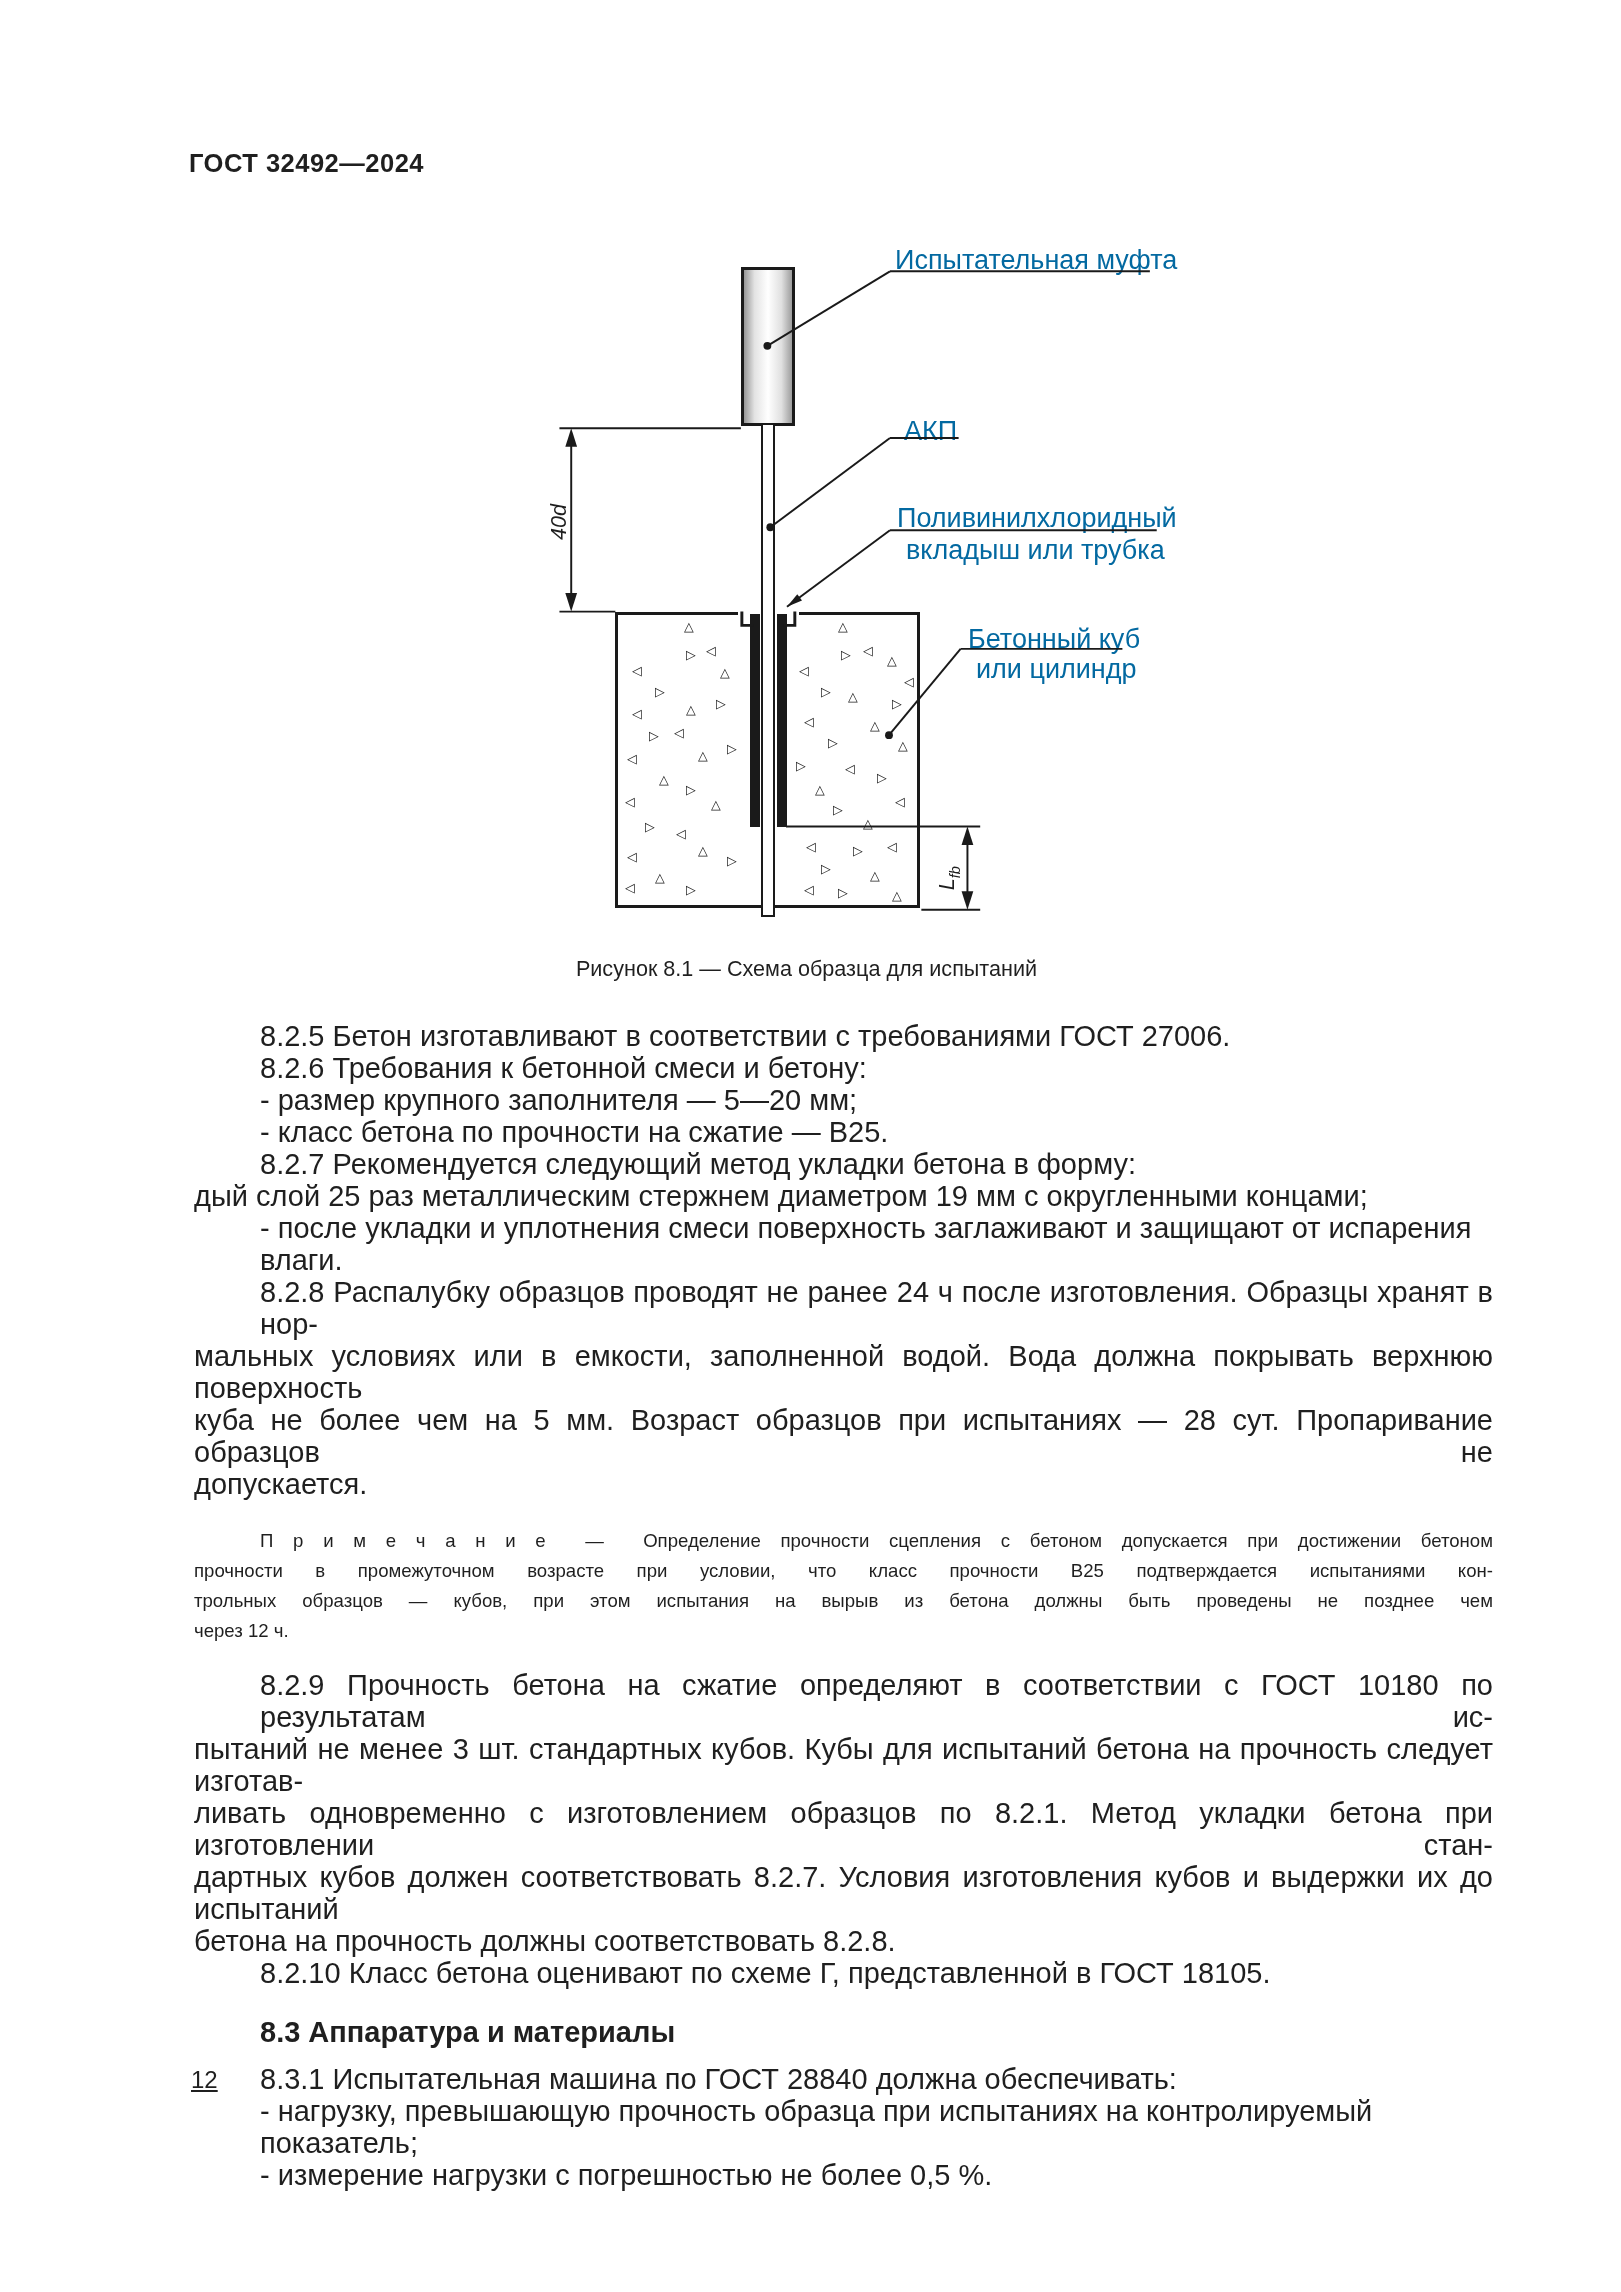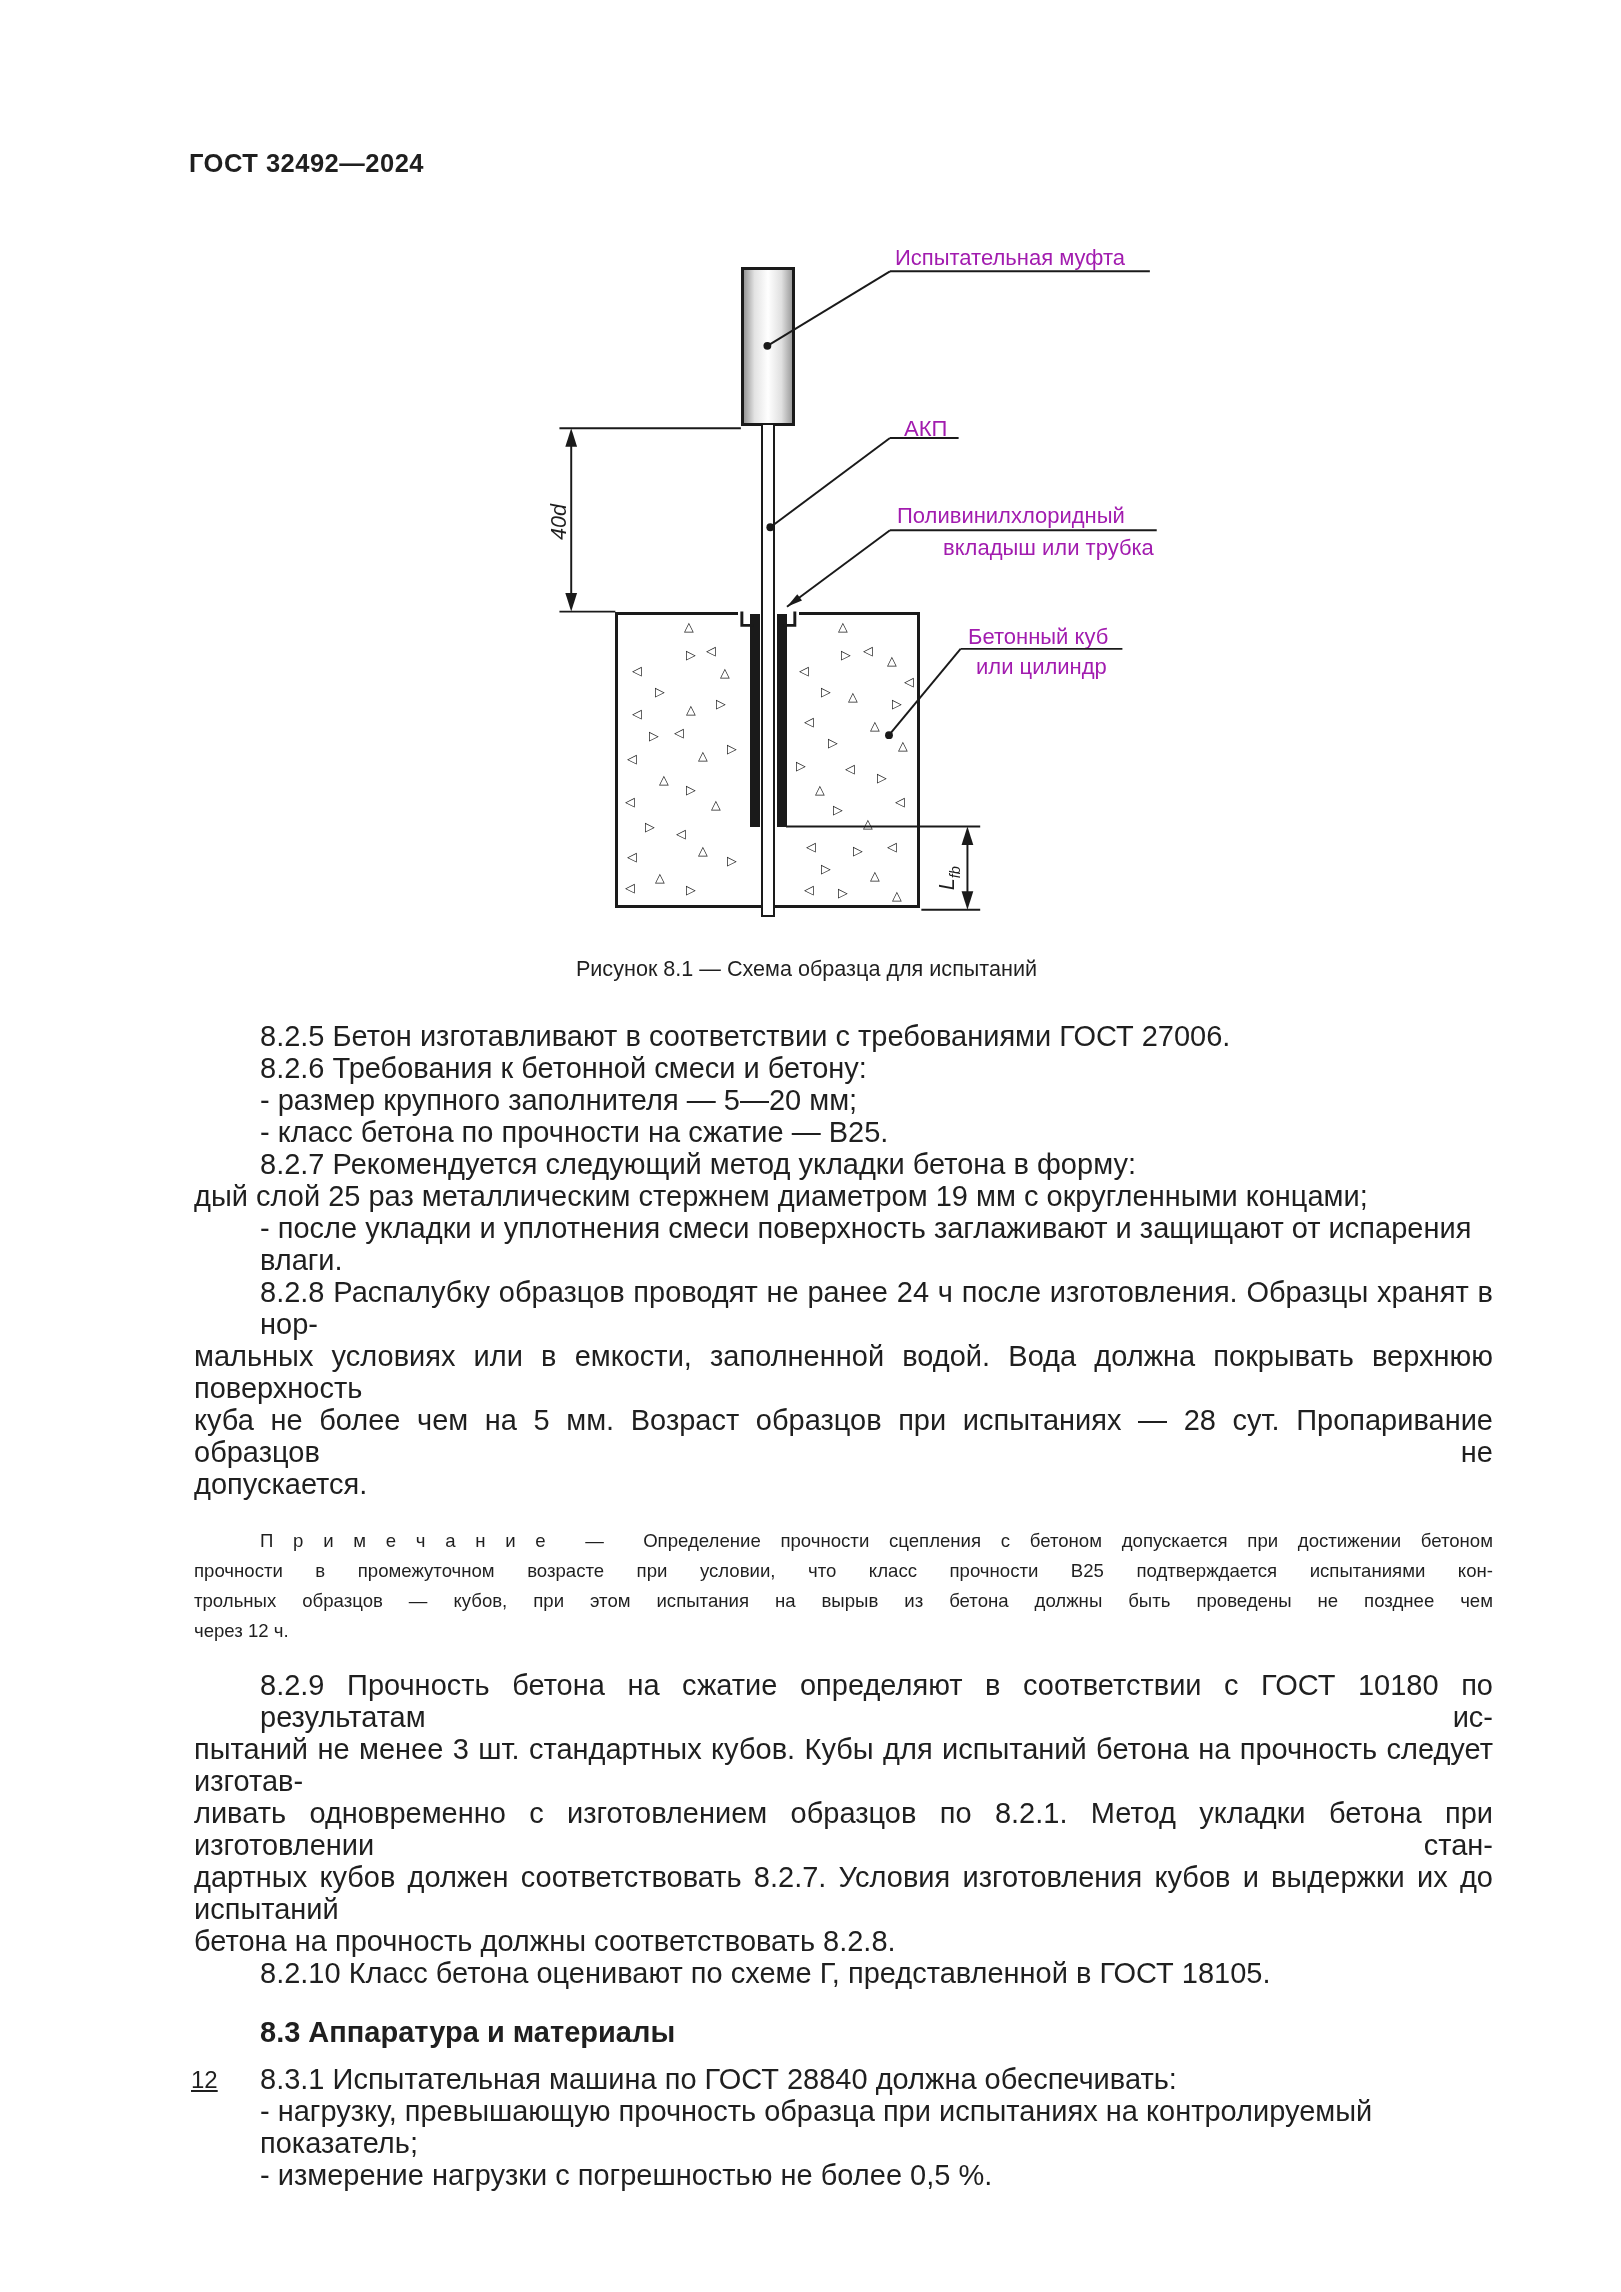--- a/index.html
+++ b/index.html
@@ -13,21 +13,21 @@
           border:3.9px solid #1a1a1a;
           background:linear-gradient(to right,#969696 0%,#e3e3e3 22%,#ffffff 50%,#e0e0e0 78%,#9d9d9d 100%);}
   .rod{position:absolute;left:761px;top:425px;width:9.8px;height:490px;background:#ffffff;
        border-left:2.9px solid #1a1a1a;border-right:2.9px solid #1a1a1a;border-bottom:2.9px solid #1a1a1a;z-index:4;}
   .cube{position:absolute;left:615px;top:612px;width:299px;height:290px;
         border:3.9px solid #1a1a1a;background:#ffffff;z-index:1;}
   .notch-erase{position:absolute;left:738px;top:608px;width:61px;height:11.8px;background:#ffffff;z-index:2;}
   .pvc-bar{position:absolute;top:614px;width:9.8px;height:213px;background:#1a1a1a;z-index:5;}
   .pvc-left{left:750px;} .pvc-right{left:777px;}
   .tri{position:absolute;font-size:12.7px;line-height:12.7px;color:#1a1a1a;z-index:3;}
-  .fig-label{position:absolute;font-size:22px;color:#a21caf;white-space:nowrap;z-index:6;}
+  .fig-label{position:absolute;font-size:27px;color:#0369a1;white-space:nowrap;z-index:6;}
   .dim-rot{position:absolute;font-size:21.6px;font-style:italic;white-space:nowrap;
            transform:rotate(-90deg);transform-origin:center center;z-index:6;}
   .dim-rot sub{font-size:14.7px;}
   .fig-caption{position:absolute;left:157px;top:956px;width:1299px;text-align:center;font-size:21.6px;}
   #fig-svg{position:absolute;left:529px;top:235px;z-index:6;}
   
   #text-flow{position:absolute;left:194px;top:1020px;width:1299px;}
   .line{font-size:29px;line-height:32px;white-space:pre-wrap;}
   .line.note{font-size:18.6px;line-height:30px;}
   .line.heading{font-weight:bold;}
@@ -46,21 +46,21 @@
     <div class="cube"></div>
     <div class="notch-erase"></div>
     <div class="rod"></div>
     <div class="pvc-bar pvc-left"></div>
     <div class="pvc-bar pvc-right"></div>
     <div class="sleeve"></div>
 
     <div class="fig-label" style="left:895px;top:245px;">Испытательная муфта</div>
     <div class="fig-label" style="left:904px;top:416px;">АКП</div>
     <div class="fig-label" style="left:897px;top:503px;">Поливинилхлоридный</div>
-    <div class="fig-label" style="left:943px;top:535px;">вкладыш или трубка</div>
+    <div class="fig-label" style="left:906px;top:535px;">вкладыш или трубка</div>
     <div class="fig-label" style="left:968px;top:624px;">Бетонный куб</div>
     <div class="fig-label" style="left:976px;top:654px;">или цилиндр</div>
 
     <div class="dim-rot" style="left:524px;top:509px;width:69px;text-align:center;">40d</div>
     <div class="dim-rot" style="left:914px;top:864px;width:69px;text-align:center;"><span>L</span><sub>fb</sub></div>
 
     <svg id="fig-svg" width="667" height="765" viewBox="0 0 680 780">
       <g stroke="#1a1a1a" stroke-width="2" fill="none">
 
         <line x1="31" y1="197" x2="216" y2="197"></line>

